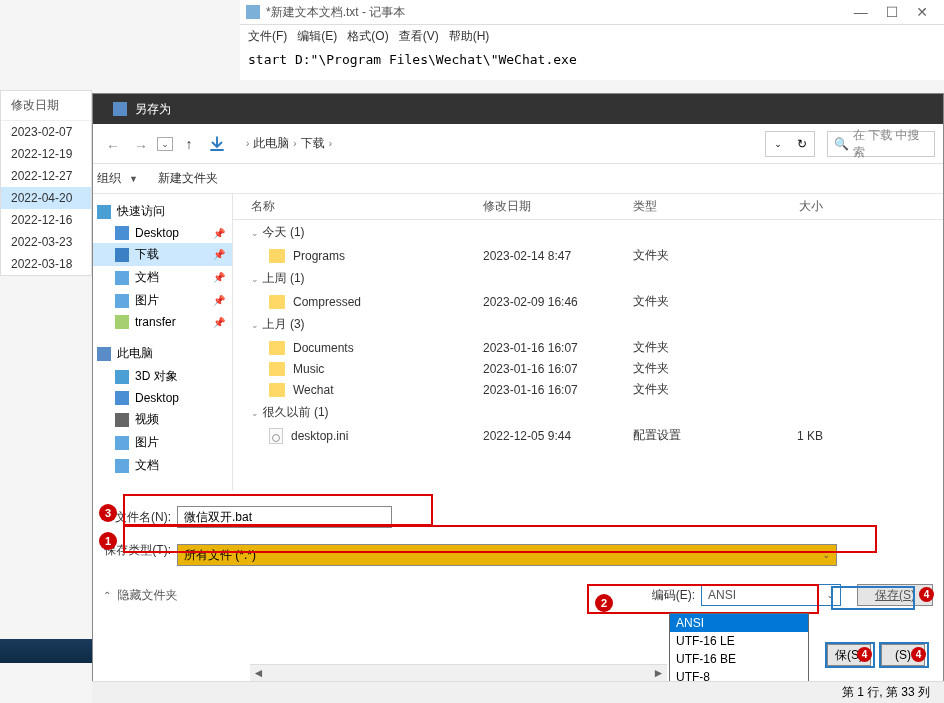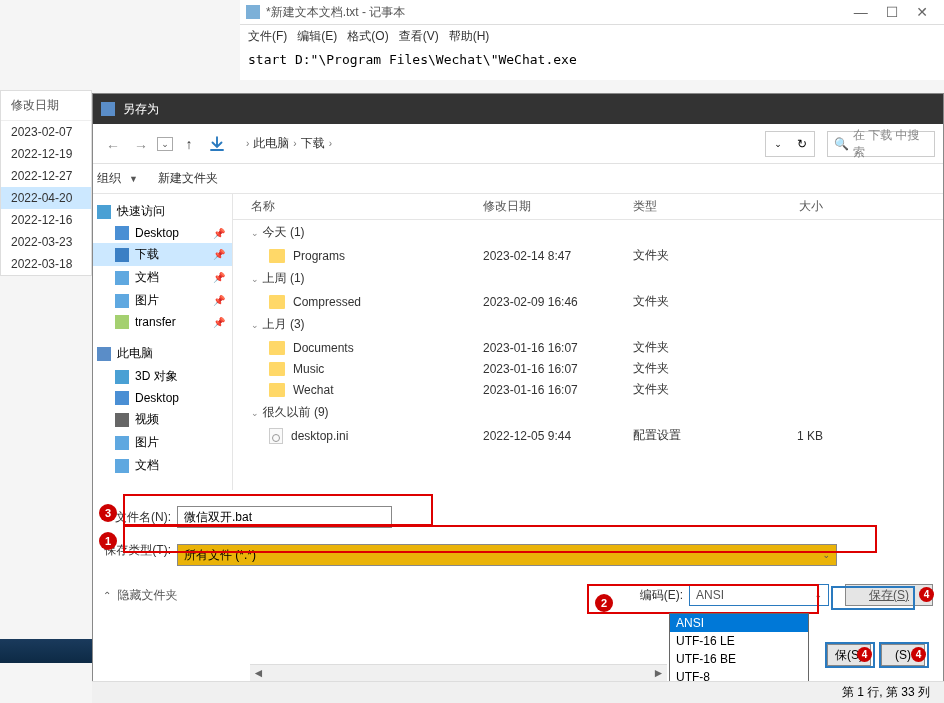--- a/index.html
+++ b/index.html
@@ -13,21 +13,21 @@
     .notepad-controls div { cursor: pointer; font-size: 14px; }
     .notepad-menu { display: flex; gap: 10px; padding: 3px 8px; color: #333; }
     .notepad-content { padding: 4px 8px; font-family: "Consolas", monospace; font-size: 13px; }
     
     .left-panel { position: absolute; top: 90px; left: 0; width: 92px; background: white; border: 1px solid #ddd; }
     .left-header { padding: 6px 10px; color: #555; border-bottom: 1px solid #eee; }
     .left-item { padding: 4px 10px; color: #333; cursor: pointer; }
     .left-item.selected { background: #cce8ff; }
     
     .saveas-window { position: absolute; top: 93px; left: 92px; width: 852px; height: 610px; background: white; border: 1px solid #888; }
-    .saveas-title { background: #333; color: white; display: flex; align-items: center; height: 30px; padding: 0 8px; }
+    .saveas-title { background: #333; color: white; display: flex; align-items: center; height: 30px; padding: 0 20px; }
     .saveas-title .win-icon { width: 14px; height: 14px; background: #5a8dc8; margin-right: 8px; }
     
     .nav-row { display: flex; align-items: center; height: 40px; padding: 0 8px; border-bottom: 1px solid #e1e1e1; gap: 4px; }
     .nav-btn { width: 24px; height: 24px; display: flex; align-items: center; justify-content: center; cursor: pointer; color: #888; font-size: 14px; }
     .nav-btn.active { color: #333; }
     .nav-arrow-down { width: 16px; height: 14px; border: 1px solid #aaa; display: flex; align-items: center; justify-content: center; font-size: 9px; color: #555; }
     .down-arrow-icon { width: 24px; height: 24px; display: flex; align-items: center; justify-content: center; }
     .down-arrow-icon svg { width: 18px; height: 18px; }
     .breadcrumb { flex: 1; display: flex; align-items: center; gap: 4px; padding: 0 6px; height: 28px; border: 1px solid transparent; margin-left: 6px; }
     .breadcrumb span { color: #333; }
@@ -72,21 +72,21 @@
     .form-select { flex: 1; height: 22px; border: 1px solid #888; padding: 0 6px; background: #eab308; display: flex; align-items: center; justify-content: space-between; max-width: 660px; margin-top: 10px; }
     
     .num-badge { width: 18px; height: 18px; background: #c00; color: white; border-radius: 50%; display: flex; align-items: center; justify-content: center; font-size: 11px; font-weight: bold; position: absolute; }
     .red-rect { position: absolute; border: 2px solid #d00; pointer-events: none; }
     
     .bottom-row { display: flex; align-items: center; padding: 12px 10px 6px; gap: 6px; color: #555; }
     .bottom-row .link { cursor: pointer; }
     .bottom-row .chev-up { font-size: 10px; }
     .enc-label { color: #333; margin-left: auto; }
     .enc-select { width: 140px; height: 22px; border: 1px solid #2a7abf; background: white; display: flex; align-items: center; justify-content: space-between; padding: 0 6px; }
-    .save-btn { width: 88px; height: 22px; border: 1px solid #888; background: #e5e5e5; display: flex; align-items: center; justify-content: center; cursor: pointer; text-decoration: underline; }
+    .save-btn { width: 76px; height: 22px; border: 1px solid #888; background: #e5e5e5; display: flex; align-items: center; justify-content: center; cursor: pointer; text-decoration: underline; }
     
     .enc-dropdown { position: absolute; border: 1px solid #666; background: white; width: 140px; }
     .enc-opt { padding: 2px 6px; cursor: pointer; }
     .enc-opt.sel { background: #0078d7; color: white; }
     
     .dup-buttons { position: absolute; bottom: 36px; right: 18px; display: flex; gap: 10px; }
     .dup-btn { width: 44px; height: 22px; border: 1px solid #888; background: #e5e5e5; display: flex; align-items: center; justify-content: center; position: relative; }
     
     .status-bar { position: absolute; bottom: 0; left: 92px; right: 0; height: 22px; background: #f0f0f0; border-top: 1px solid #ddd; display: flex; align-items: center; padding: 0 14px; }
     .scrollbar-h { position: absolute; bottom: 22px; left: 250px; right: 277px; height: 17px; background: #f0f0f0; border-top: 1px solid #ddd; display: flex; align-items: center; }
@@ -293,21 +293,21 @@
             <div class="col-name">
               <div class="folder-icon"></div>
               <span>Wechat</span>
             </div>
             <div class="col-date">2023-01-16 16:07</div>
             <div class="col-type">文件夹</div>
             <div class="col-size"></div>
           </div>
           <div class="file-group">
             <span class="toggle">⌄</span>
-            <span>很久以前 (9)</span>
+            <span>很久以前 (1)</span>
           </div>
           <div class="file-row">
             <div class="col-name">
               <div class="file-icon"></div>
               <span>desktop.ini</span>
             </div>
             <div class="col-date">2022-12-05 9:44</div>
             <div class="col-type">配置设置</div>
             <div class="col-size">1 KB</div>
           </div>

